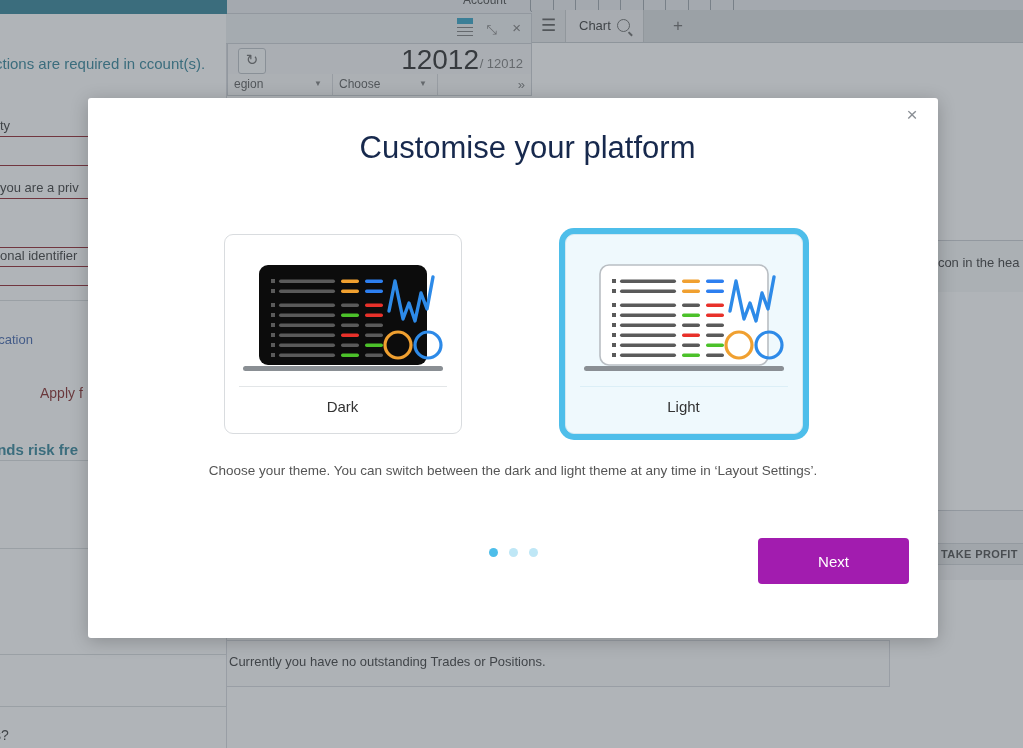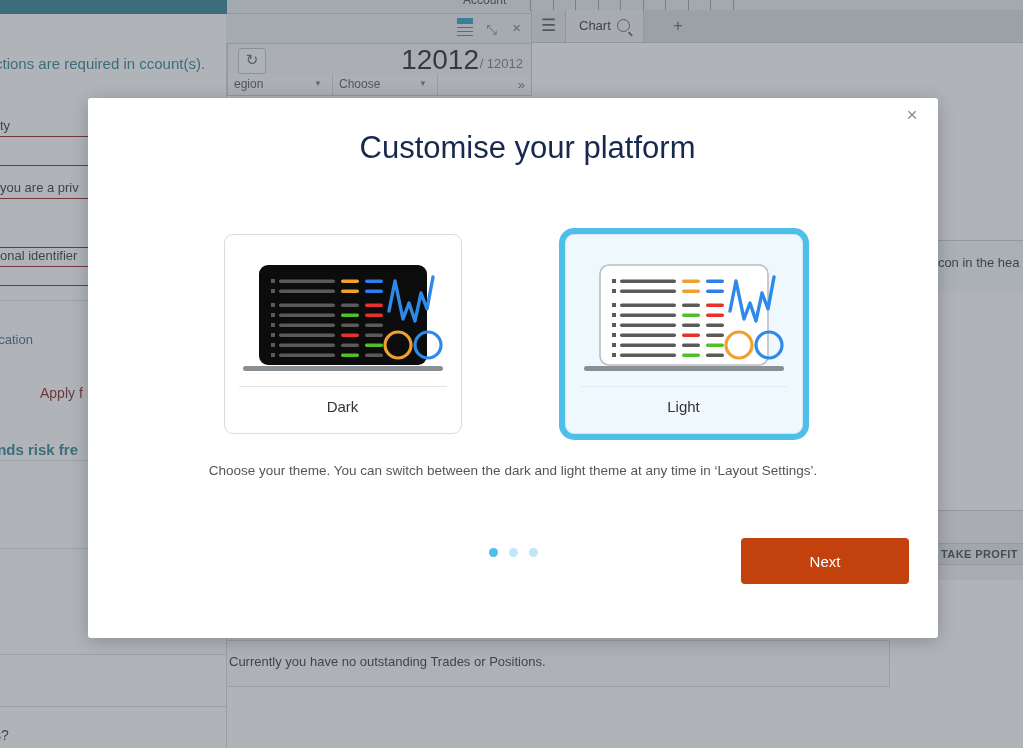--- a/index.html
+++ b/index.html
@@ -343,22 +343,22 @@
   .dots {
     position: absolute; left: 0; right: 0; top: 450px;
     display: flex; justify-content: center; gap: 11px;
   }
   .dot { width: 9px; height: 9px; border-radius: 50%; }
   .dot.on  { background: #4ebeea; }
   .dot.off { background: #bfe7f6; }
 
   .next-btn {
     position: absolute; right: 29px; top: 440px;
-    width: 168px; height: 46px;
-    background: #c2410c;
+    width: 151px; height: 46px;
+    background: #a21caf;
     border: none; border-radius: 4px;
     color: #ffffff; font-size: 15px;
     font-family: "Liberation Sans", sans-serif;
     cursor: pointer;
   }
 </style>
 </head>
 <body>
 
 <div id="root">

